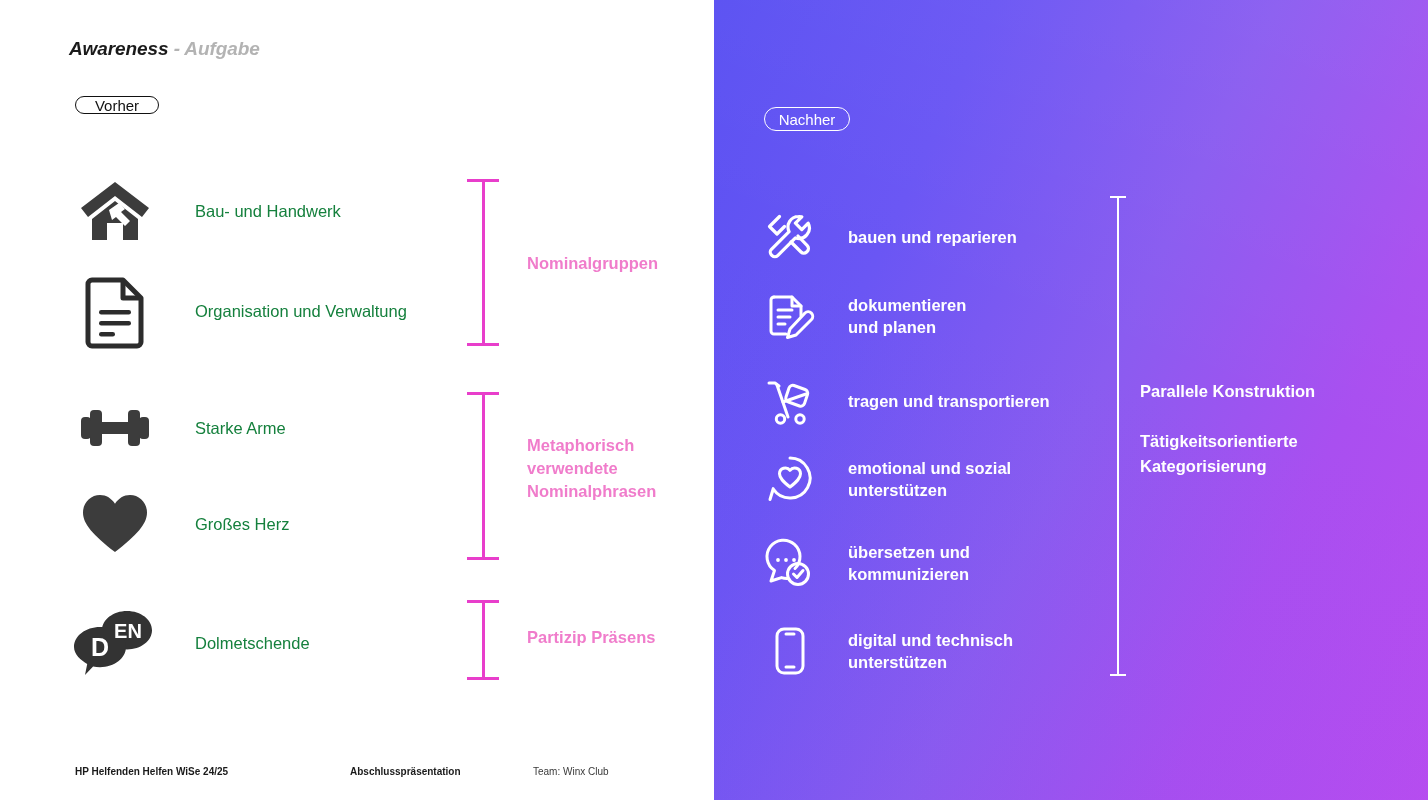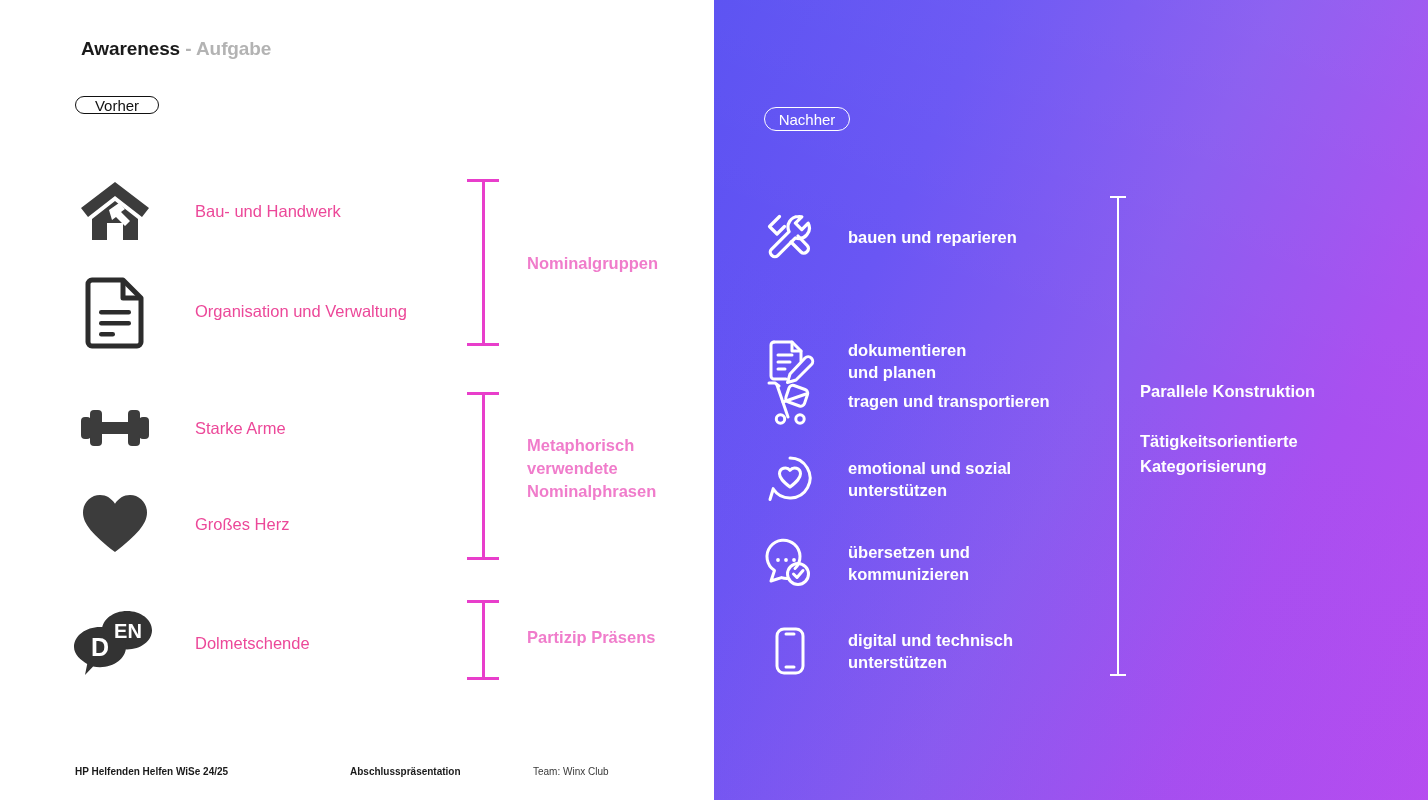--- a/index.html
+++ b/index.html
@@ -7,34 +7,34 @@
     width:1428px;height:800px;overflow:hidden;
     background:#ffffff;
     font-family:"Liberation Sans","DejaVu Sans",sans-serif;
     -webkit-font-smoothing:antialiased;
   }
   .slide{position:relative;width:1428px;height:800px;}
 
   
   .left-panel{position:absolute;left:0;top:0;width:714px;height:800px;background:#ffffff;}
 
-  .title{position:absolute;left:81px;top:38px;font-size:19px;font-weight:bold;color:#1a1a1a;letter-spacing:-0.1px;white-space:nowrap;}
+  .title{position:absolute;left:69px;top:38px;font-size:19px;font-weight:bold;color:#1a1a1a;letter-spacing:-0.1px;white-space:nowrap;font-style:italic;}
   .title .sep{color:#b3b3b3;font-weight:bold;}
   .title .sub{color:#b3b3b3;font-weight:bold;}
 
   .pill{
     position:absolute;left:75px;top:96px;
     width:84px;height:18px;border:1.6px solid #111;border-radius:20px;
     display:flex;align-items:center;justify-content:center;
     font-size:15px;color:#111;background:transparent;box-sizing:border-box;
   }
 
   .l-row{position:absolute;left:75px;display:flex;align-items:center;}
   .l-icon{width:80px;height:72px;display:flex;align-items:center;justify-content:center;}
-  .l-label{margin-left:40px;font-size:16.5px;color:#ec4899;white-space:nowrap;}
+  .l-label{margin-left:40px;font-size:16.5px;color:#15803d;white-space:nowrap;}
 
   .bracket{position:absolute;}
   .bracket .stem{position:absolute;left:50%;top:0;bottom:0;width:3px;margin-left:-1.5px;background:#e83ecb;}
   .bracket .cap{position:absolute;left:0;width:100%;height:3px;background:#e83ecb;}
   .bracket .cap.top{top:0;}
   .bracket .cap.bot{bottom:0;}
 
   .pinklabel{position:absolute;color:#f07ccb;font-weight:bold;font-size:16.5px;line-height:23px;}
 
   .footer{position:absolute;top:766px;font-size:10px;color:#1a1a1a;white-space:nowrap;}
@@ -186,21 +186,21 @@
     <span class="r-icon">
       <svg width="50" height="50" viewBox="0 0 50 50" fill="none" stroke="#ffffff" stroke-width="3.2" stroke-linecap="round" stroke-linejoin="round">
         <path d="M33.5 4.5 a10.5 10.5 0 0 0 -9.4 15.1 L6.4 37.3 a4 4 0 0 0 0 5.6 l0.7 0.7 a4 4 0 0 0 5.6 0 L30.4 25.9 A10.5 10.5 0 0 0 43.2 11.2 L36.8 17.6 L30.4 11.2 L36.8 4.8 A10.6 10.6 0 0 0 33.5 4.5 Z"></path>
         <path d="M14.5 4.5 L4.5 14.5 L12 22 L19.5 14.5"></path>
         <path d="M26 30 L36 40 a4 4 0 0 0 5.6 0 l0.7 -0.7 a4 4 0 0 0 0 -5.6 L33 24"></path>
       </svg>
     </span>
     <span class="r-label">bauen und reparieren</span>
   </div>
 
-  <div class="r-row" style="top:290px;margin-top:45px;">
+  <div class="r-row" style="top:290px;">
     <span class="r-icon">
       <svg width="50" height="50" viewBox="0 0 50 50" fill="none" stroke="#ffffff" stroke-width="3" stroke-linecap="round" stroke-linejoin="round">
         <path d="M9 6 h18 l9 9 v10"></path>
         <path d="M9 6 a3 3 0 0 0 -3 3 v31 a3 3 0 0 0 3 3 h12"></path>
         <path d="M27 6 v9 h9"></path>
         <path d="M13 19 h14 M13 26 h12 M13 33 h7"></path>
         <path d="M40 22 a4.6 4.6 0 0 1 6.5 6.5 L31 44 l-8.5 2.5 L25 38 Z"></path>
       </svg>
     </span>
     <span class="r-label">dokumentieren

